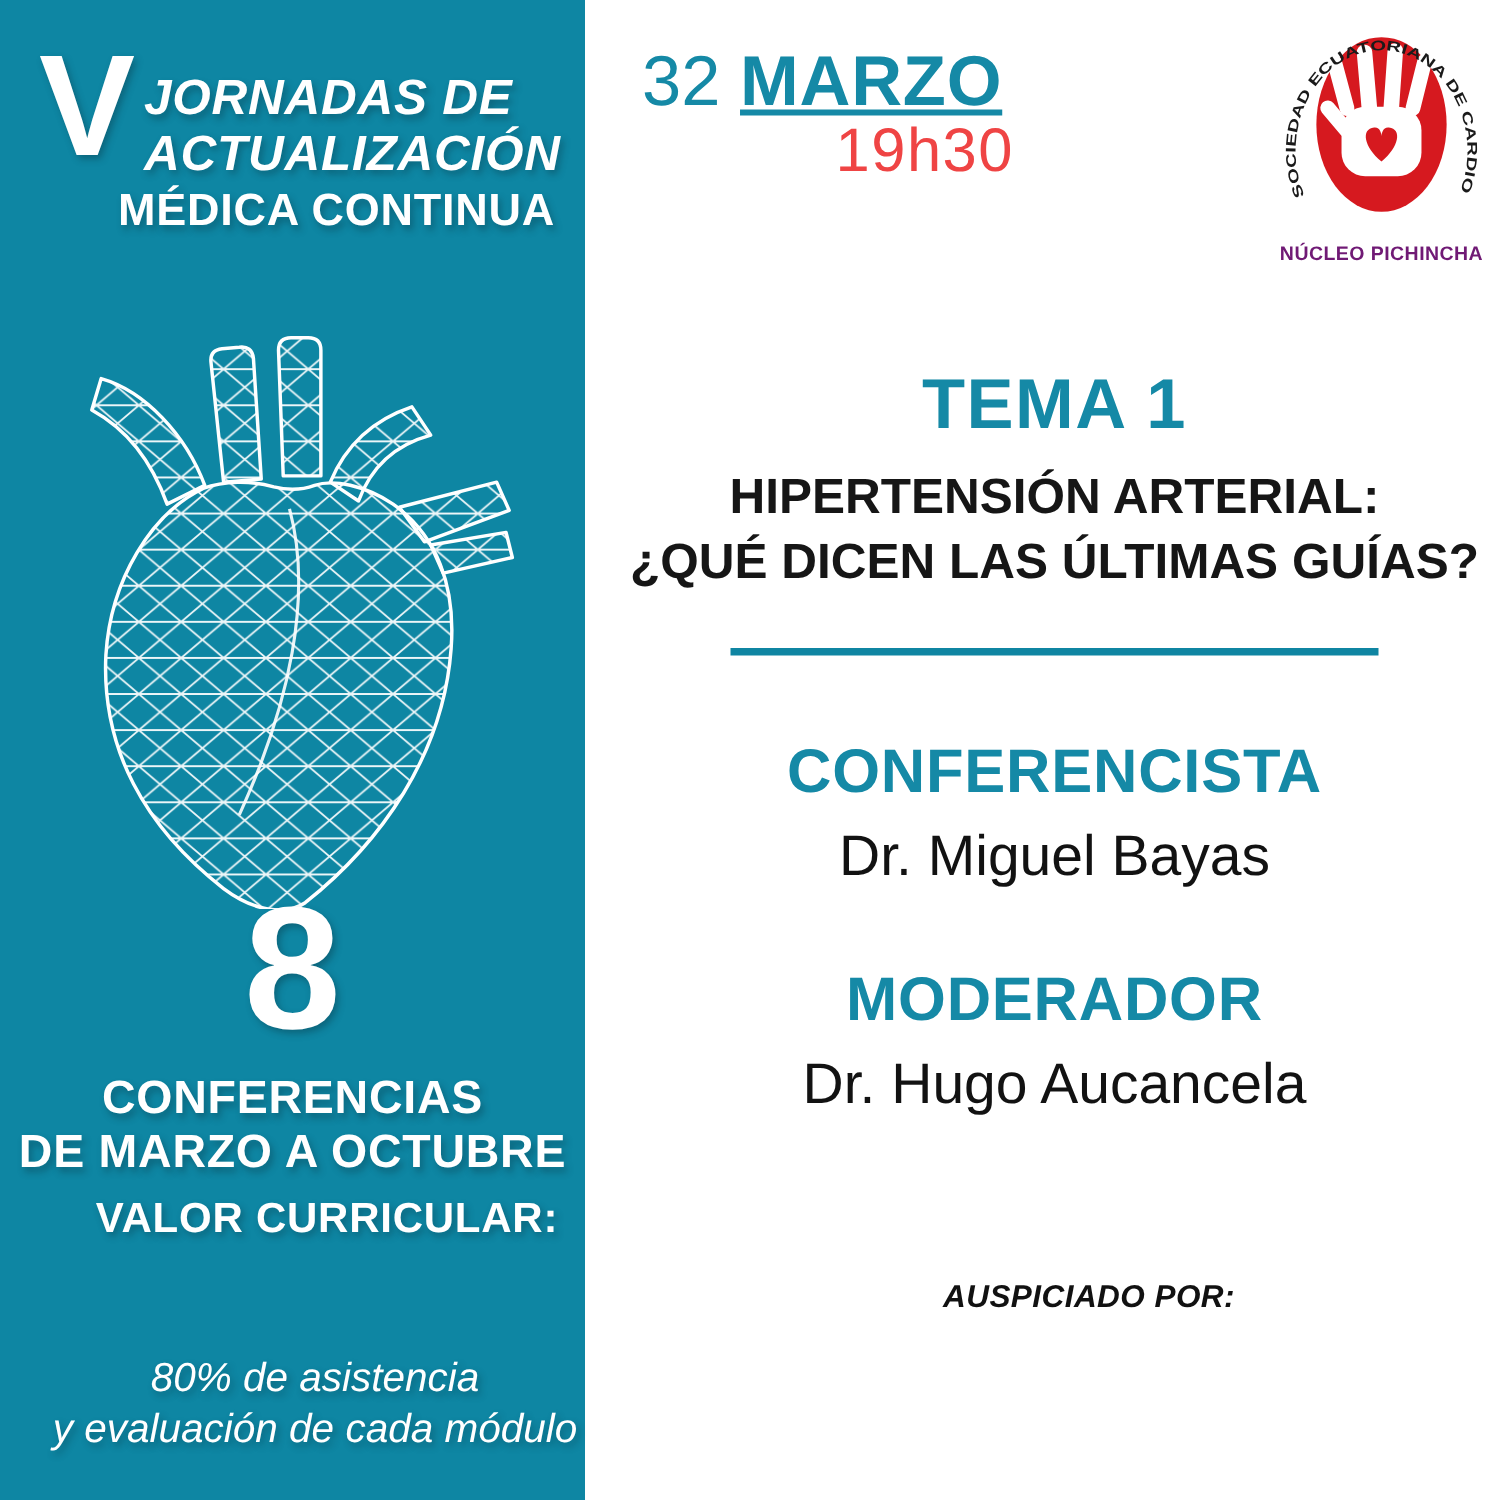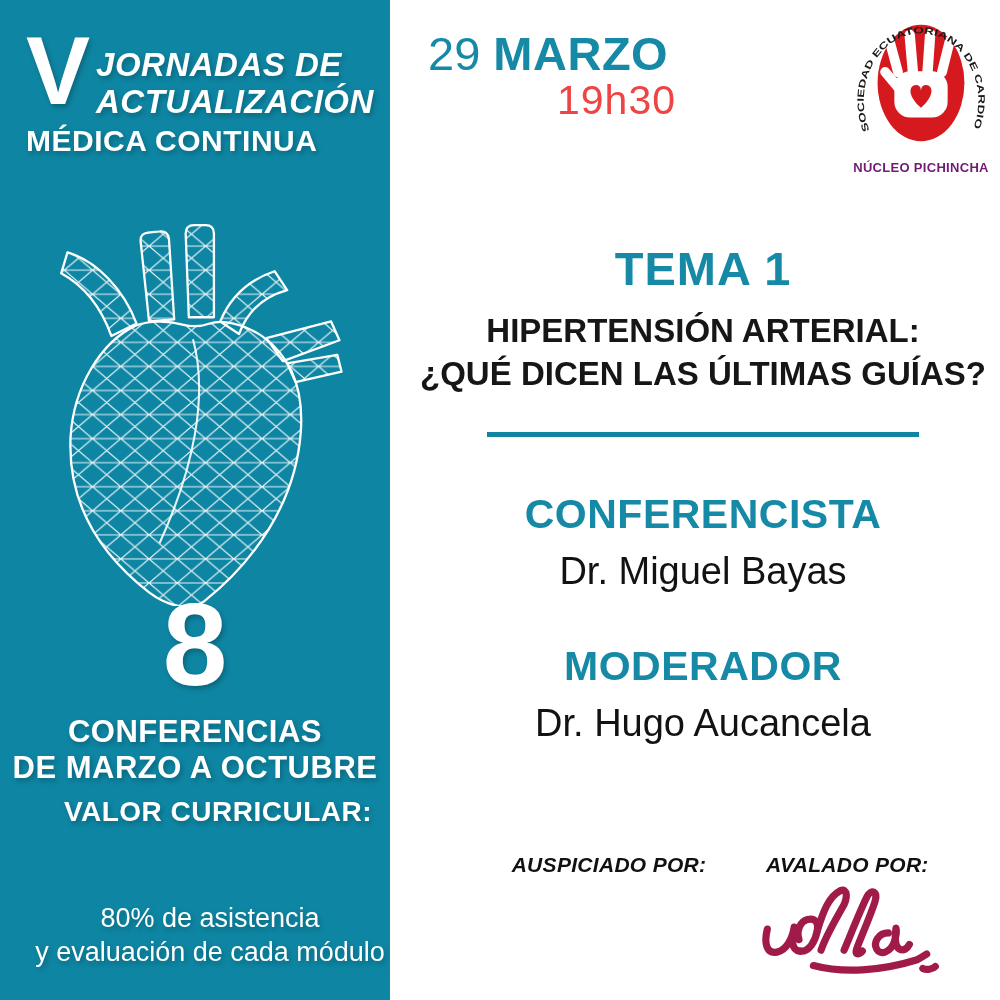--- a/index.html
+++ b/index.html
@@ -9,37 +9,37 @@
     font-family:"Liberation Sans",sans-serif;
   }
   
   .sidebar{position:absolute;left:0;top:0;width:390px;height:1000px;background:#0e86a3;color:#fff;}
   .shadowed{text-shadow:2px 3px 5px rgba(10,40,52,.35);}
   .title-block{position:absolute;top:34px;left:26px;width:344px;}
   .title-row{display:flex;align-items:flex-start;}
   .edition-v{font-size:96px;font-weight:700;line-height:.78;margin-right:8px;letter-spacing:-2px;}
   .title-col{padding-top:12px;}
   .title-l1,.title-l2{font-size:33px;font-weight:700;line-height:1.13;letter-spacing:.5px;white-space:nowrap;font-style:italic;}
-  .title-l3,.title-l4{font-size:30px;font-weight:700;line-height:1.22;text-align:left;letter-spacing:.5px;white-space:nowrap;}
+  .title-l3,.title-l4{font-size:30px;font-weight:700;line-height:1.22;text-align:right;letter-spacing:.5px;white-space:nowrap;}
   .title-lower{margin-top:2px;}
   .heart-wrap{position:absolute;top:198px;left:34px;width:318px;height:408px;}
   .count-block{position:absolute;top:590px;left:0;width:390px;text-align:center;}
   .count-number{font-size:116px;font-weight:700;line-height:.95;}
   .count-l1{font-size:31px;font-weight:700;margin-top:14px;letter-spacing:.5px;}
   .count-l2{font-size:31px;font-weight:700;letter-spacing:.5px;}
   .vc-block{position:absolute;top:796px;left:0;width:436px;text-align:center;}
   .vc-label{font-size:28px;font-weight:700;letter-spacing:.5px;}
   .vc-value{font-size:43px;font-weight:400;margin-top:8px;letter-spacing:1px;}
-  .note-block{position:absolute;top:901px;left:0;width:420px;text-align:center;}
+  .note-block{position:absolute;top:901px;left:0;width:420px;text-align:center;font-style:italic;}
   .note-l1,.note-l2{font-size:27px;font-weight:500;line-height:1.26;}
   
   .date-block{position:absolute;left:428px;top:26px;width:248px;}
   .date-line1{font-size:47px;color:#1589a6;white-space:nowrap;}
   .date-day{font-weight:400;}
-  .date-month{font-weight:700;letter-spacing:.5px;}
+  .date-month{font-weight:700;letter-spacing:.5px;text-decoration:underline;}
   .date-time{font-size:41px;color:#ef4444;text-align:right;margin-top:-4px;letter-spacing:1px;}
   .sec-logo{position:absolute;left:846px;top:8px;width:150px;text-align:center;}
   .sec-caption{font-size:13px;font-weight:700;color:#701a75;margin-top:-2px;letter-spacing:.3px;white-space:nowrap;}
   .tema-block{position:absolute;left:400px;top:241px;width:606px;text-align:center;}
   .tema-label{font-size:47px;font-weight:700;color:#1589a6;letter-spacing:1px;}
   .topic{margin-top:14px;font-size:33px;font-weight:600;color:#161616;line-height:1.3;}
   .divider{width:432px;height:5px;background:#0f85a2;margin:36px auto 0;}
   .speakers{position:absolute;left:400px;top:491px;width:606px;text-align:center;}
   .role-label{font-size:41px;font-weight:700;color:#1589a6;letter-spacing:.5px;}
   .person-name{font-size:38px;font-weight:500;color:#121212;margin-top:12px;}
@@ -105,21 +105,21 @@
     </div>
 
     <div class="note-block">
       <div class="note-l1 shadowed">80% de asistencia</div>
       <div class="note-l2 shadowed">y evaluación de cada módulo</div>
     </div>
   </div>
 
   <div class="date-block">
     <div class="date-line1">
-      <span class="date-day">29</span>
+      <span class="date-day">32</span>
       <span class="date-month">MARZO</span>
     </div>
     <div class="date-time">19h30</div>
   </div>
 
   <div class="sec-logo">
     <svg width="150" height="150" viewBox="-75 -76 150 152" xmlns="http://www.w3.org/2000/svg">
       <defs>
         <path id="ringPath" d="M -52 48 A 58 68 0 1 1 52 48"></path>
       </defs>
@@ -155,31 +155,15 @@
     <div class="role-label">CONFERENCISTA</div>
     <div class="person-name">Dr. Miguel Bayas</div>
     <div class="role-label moderator-role">MODERADOR</div>
     <div class="person-name">Dr. Hugo Aucancela</div>
   </div>
 
   <div class="sponsors">
     <div class="sponsor-col">
       <div class="sponsor-label">AUSPICIADO POR:</div>
     </div>
-    <div class="sponsor-col">
-      <div class="sponsor-label">AVALADO POR:</div>
-      <div class="sponsor-logo">
-        <svg width="186" height="96" viewBox="0 0 190 100" xmlns="http://www.w3.org/2000/svg">
-          <g fill="none" stroke="#a01b4a" stroke-width="7.5" stroke-linecap="round" stroke-linejoin="round">
-            <path d="M12 48 C8 64 12 74 22 72 C32 70 38 58 40 46 C38 58 36 70 46 71"></path>
-            <path d="M46 71 C56 72 62 60 64 50 C66 42 62 36 54 38 C46 40 42 50 45 59"></path>
-            <path d="M64 50 C70 30 76 14 88 8 C96 5 96 16 90 26 C82 40 72 58 68 70"></path>
-            <path d="M92 70 C98 56 108 30 116 14 C120 6 128 8 124 20 C118 38 108 60 105 69 C103 75 107 75 111 71"></path>
-            <path d="M138 52 C128 52 122 62 126 69 C130 76 140 72 144 62 C146 56 147 50 146 47 C145 56 144 66 150 69 C154 71 158 68 160 64"></path>
-            <path d="M60 86 C90 94 130 92 168 80 C172 78 175 76 178 74"></path>
-            <path d="M174 89 C178 91 184 90 187 87"></path>
-          </g>
-        </svg>
-      </div>
-    </div>
   </div>
 
 </div>
 
 </body></html>

